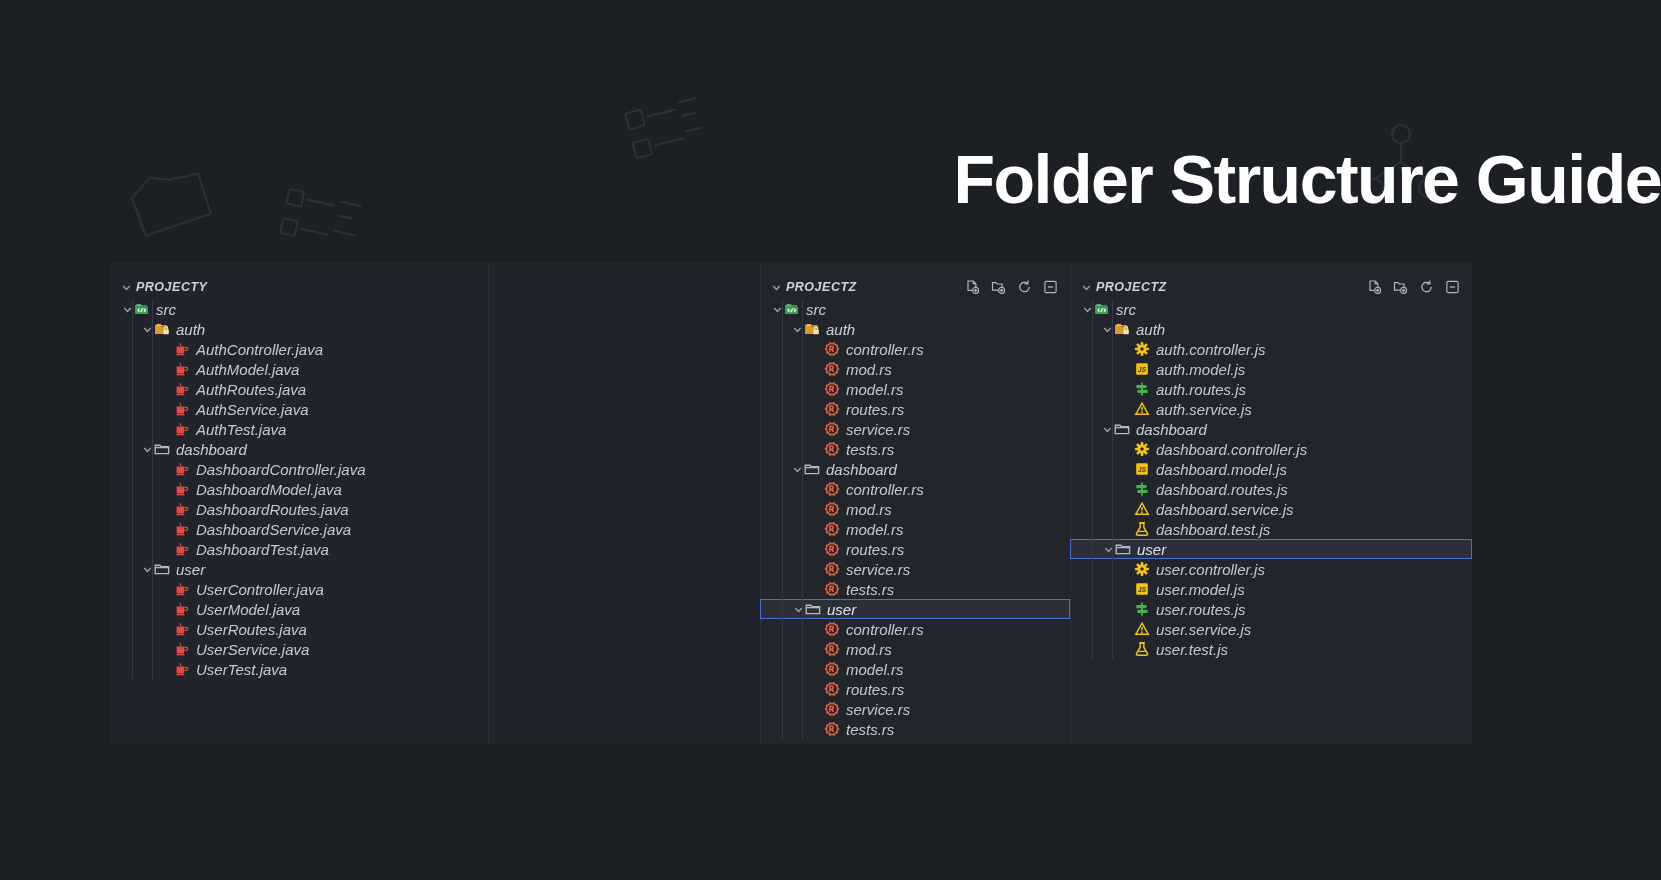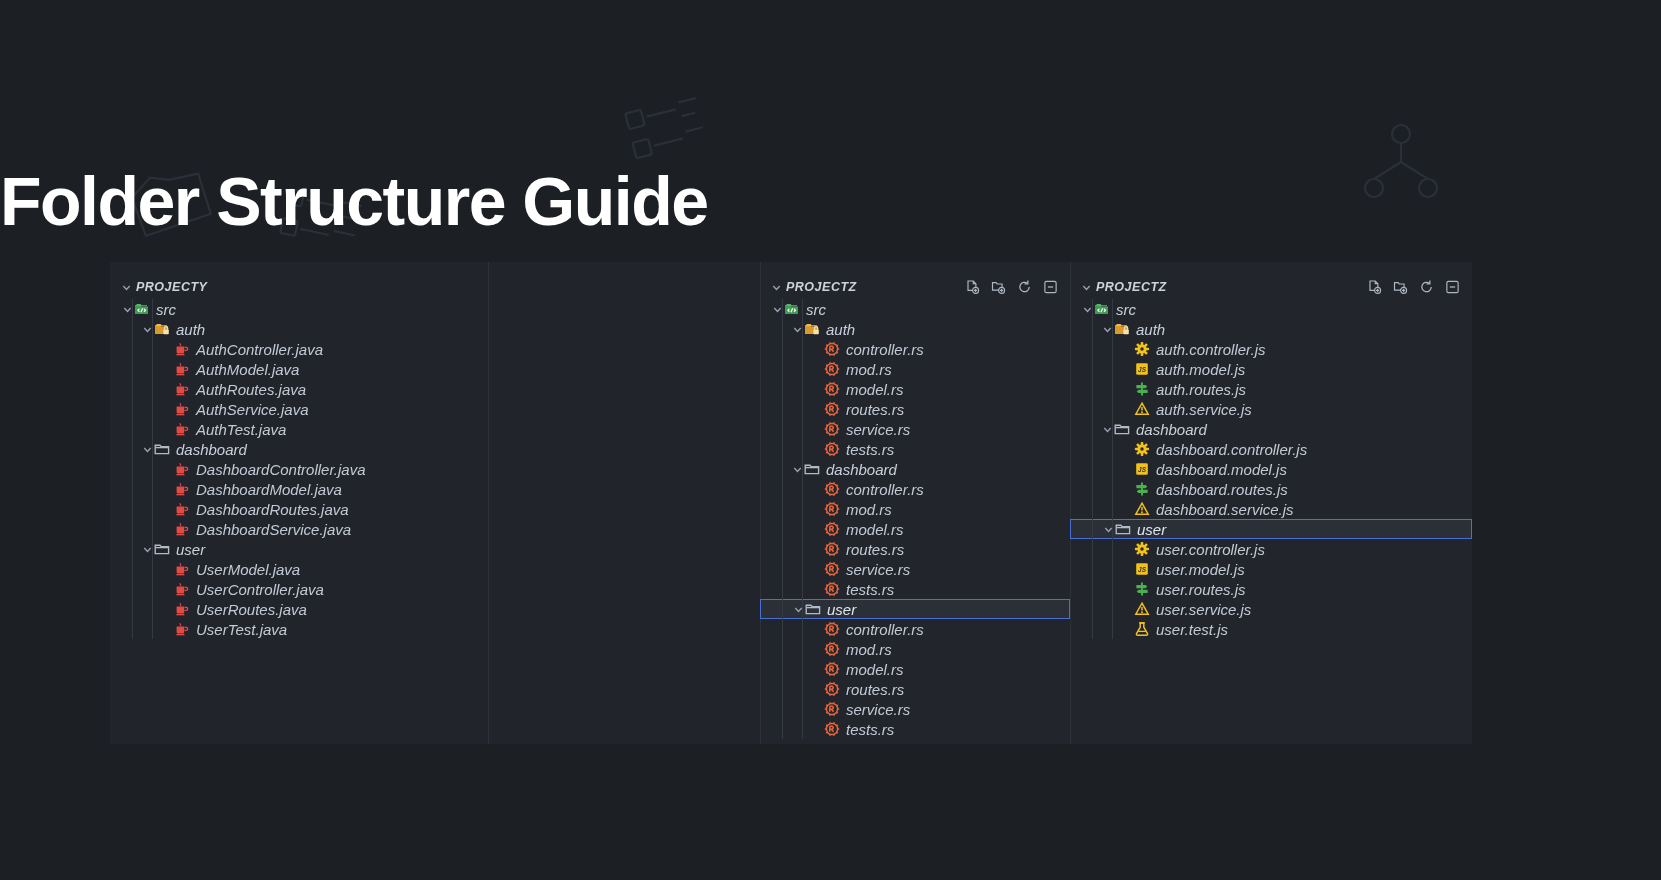--- a/index.html
+++ b/index.html
@@ -26,27 +26,26 @@
     fill: none;
     stroke-width: 2.2;
   }
 
   
   .title {
     position: absolute;
     top: 140px;
     left: 0;
     width: 100%;
-    text-align: left;
+    text-align: right;
     color: #ffffff;
     font-size: 68px;
     font-weight: bold;
     letter-spacing: -1.5px;
     z-index: 3;
-    margin-top: 22px;
   }
 
   
   .stage {
     position: absolute;
     left: 110px;
     top: 262px;
     width: 1362px;
     height: 482px;
     display: flex;
@@ -400,20 +399,33 @@
           <span class="icon">
             <svg width="16" height="16" viewBox="0 0 16 16">
               <path d="M2.6 5.4 L10.2 5.4 L10.2 11.0 A1.6 1.6 0 0 1 8.6 12.6 L4.2 12.6 A1.6 1.6 0 0 1 2.6 11.0 Z" fill="#e14b45"></path>
               <path d="M10.6 6.4 L12.2 6.4 A1.5 1.5 0 0 1 12.2 9.4 L10.6 9.4" fill="none" stroke="#e14b45" stroke-width="1.3"></path>
               <path d="M2.4 13.6 L10.4 13.6" fill="none" stroke="#e14b45" stroke-width="1.4"></path>
               <path d="M6.4 2.2 C5.2 3.2 7.6 3.6 6.4 4.8" fill="none" stroke="#e14b45" stroke-width="1.2"></path>
             </svg>
           </span>
           <span class="label">DashboardService.java</span>
         </div>
+        <div class="row file">
+          <span class="spacer" style="width: 50px; min-width: 50px;"></span>
+          <span class="spacer" style="width: 14px; min-width: 14px;"></span>
+          <span class="icon">
+            <svg width="16" height="16" viewBox="0 0 16 16">
+              <path d="M2.6 5.4 L10.2 5.4 L10.2 11.0 A1.6 1.6 0 0 1 8.6 12.6 L4.2 12.6 A1.6 1.6 0 0 1 2.6 11.0 Z" fill="#e14b45"></path>
+              <path d="M10.6 6.4 L12.2 6.4 A1.5 1.5 0 0 1 12.2 9.4 L10.6 9.4" fill="none" stroke="#e14b45" stroke-width="1.3"></path>
+              <path d="M2.4 13.6 L10.4 13.6" fill="none" stroke="#e14b45" stroke-width="1.4"></path>
+              <path d="M6.4 2.2 C5.2 3.2 7.6 3.6 6.4 4.8" fill="none" stroke="#e14b45" stroke-width="1.2"></path>
+            </svg>
+          </span>
+          <span class="label">DashboardTest.java</span>
+        </div>
         <div class="row folder">
           <span class="spacer" style="width: 30px; min-width: 30px;"></span>
           <span class="caret">
             <svg width="11" height="11" viewBox="0 0 11 11">
               <path d="M2.3 4.0 L5.5 7.4 L8.7 4.0" fill="none" stroke="#9aa3b2" stroke-width="1.35"></path>
             </svg>
           </span>
           <span class="icon">
             <svg width="16" height="16" viewBox="0 0 16 16">
               <path d="M1.2 4.2 L6 4.2 L7.2 5.6 L14.6 5.6 L14.6 12.6 L1.2 12.6 Z" fill="none" stroke="#b3bac6" stroke-width="1.35"></path>
@@ -426,47 +438,60 @@
           <span class="spacer" style="width: 50px; min-width: 50px;"></span>
           <span class="spacer" style="width: 14px; min-width: 14px;"></span>
           <span class="icon">
             <svg width="16" height="16" viewBox="0 0 16 16">
               <path d="M2.6 5.4 L10.2 5.4 L10.2 11.0 A1.6 1.6 0 0 1 8.6 12.6 L4.2 12.6 A1.6 1.6 0 0 1 2.6 11.0 Z" fill="#e14b45"></path>
               <path d="M10.6 6.4 L12.2 6.4 A1.5 1.5 0 0 1 12.2 9.4 L10.6 9.4" fill="none" stroke="#e14b45" stroke-width="1.3"></path>
               <path d="M2.4 13.6 L10.4 13.6" fill="none" stroke="#e14b45" stroke-width="1.4"></path>
               <path d="M6.4 2.2 C5.2 3.2 7.6 3.6 6.4 4.8" fill="none" stroke="#e14b45" stroke-width="1.2"></path>
             </svg>
           </span>
+          <span class="label">UserController.java</span>
+        </div>
+        <div class="row file">
+          <span class="spacer" style="width: 50px; min-width: 50px;"></span>
+          <span class="spacer" style="width: 14px; min-width: 14px;"></span>
+          <span class="icon">
+            <svg width="16" height="16" viewBox="0 0 16 16">
+              <path d="M2.6 5.4 L10.2 5.4 L10.2 11.0 A1.6 1.6 0 0 1 8.6 12.6 L4.2 12.6 A1.6 1.6 0 0 1 2.6 11.0 Z" fill="#e14b45"></path>
+              <path d="M10.6 6.4 L12.2 6.4 A1.5 1.5 0 0 1 12.2 9.4 L10.6 9.4" fill="none" stroke="#e14b45" stroke-width="1.3"></path>
+              <path d="M2.4 13.6 L10.4 13.6" fill="none" stroke="#e14b45" stroke-width="1.4"></path>
+              <path d="M6.4 2.2 C5.2 3.2 7.6 3.6 6.4 4.8" fill="none" stroke="#e14b45" stroke-width="1.2"></path>
+            </svg>
+          </span>
           <span class="label">UserModel.java</span>
         </div>
         <div class="row file">
           <span class="spacer" style="width: 50px; min-width: 50px;"></span>
           <span class="spacer" style="width: 14px; min-width: 14px;"></span>
           <span class="icon">
             <svg width="16" height="16" viewBox="0 0 16 16">
               <path d="M2.6 5.4 L10.2 5.4 L10.2 11.0 A1.6 1.6 0 0 1 8.6 12.6 L4.2 12.6 A1.6 1.6 0 0 1 2.6 11.0 Z" fill="#e14b45"></path>
               <path d="M10.6 6.4 L12.2 6.4 A1.5 1.5 0 0 1 12.2 9.4 L10.6 9.4" fill="none" stroke="#e14b45" stroke-width="1.3"></path>
               <path d="M2.4 13.6 L10.4 13.6" fill="none" stroke="#e14b45" stroke-width="1.4"></path>
               <path d="M6.4 2.2 C5.2 3.2 7.6 3.6 6.4 4.8" fill="none" stroke="#e14b45" stroke-width="1.2"></path>
             </svg>
           </span>
-          <span class="label">UserController.java</span>
-        </div>
-        <div class="row file">
-          <span class="spacer" style="width: 50px; min-width: 50px;"></span>
-          <span class="spacer" style="width: 14px; min-width: 14px;"></span>
-          <span class="icon">
-            <svg width="16" height="16" viewBox="0 0 16 16">
-              <path d="M2.6 5.4 L10.2 5.4 L10.2 11.0 A1.6 1.6 0 0 1 8.6 12.6 L4.2 12.6 A1.6 1.6 0 0 1 2.6 11.0 Z" fill="#e14b45"></path>
-              <path d="M10.6 6.4 L12.2 6.4 A1.5 1.5 0 0 1 12.2 9.4 L10.6 9.4" fill="none" stroke="#e14b45" stroke-width="1.3"></path>
-              <path d="M2.4 13.6 L10.4 13.6" fill="none" stroke="#e14b45" stroke-width="1.4"></path>
-              <path d="M6.4 2.2 C5.2 3.2 7.6 3.6 6.4 4.8" fill="none" stroke="#e14b45" stroke-width="1.2"></path>
-            </svg>
-          </span>
           <span class="label">UserRoutes.java</span>
+        </div>
+        <div class="row file">
+          <span class="spacer" style="width: 50px; min-width: 50px;"></span>
+          <span class="spacer" style="width: 14px; min-width: 14px;"></span>
+          <span class="icon">
+            <svg width="16" height="16" viewBox="0 0 16 16">
+              <path d="M2.6 5.4 L10.2 5.4 L10.2 11.0 A1.6 1.6 0 0 1 8.6 12.6 L4.2 12.6 A1.6 1.6 0 0 1 2.6 11.0 Z" fill="#e14b45"></path>
+              <path d="M10.6 6.4 L12.2 6.4 A1.5 1.5 0 0 1 12.2 9.4 L10.6 9.4" fill="none" stroke="#e14b45" stroke-width="1.3"></path>
+              <path d="M2.4 13.6 L10.4 13.6" fill="none" stroke="#e14b45" stroke-width="1.4"></path>
+              <path d="M6.4 2.2 C5.2 3.2 7.6 3.6 6.4 4.8" fill="none" stroke="#e14b45" stroke-width="1.2"></path>
+            </svg>
+          </span>
+          <span class="label">UserService.java</span>
         </div>
         <div class="row file">
           <span class="spacer" style="width: 50px; min-width: 50px;"></span>
           <span class="spacer" style="width: 14px; min-width: 14px;"></span>
           <span class="icon">
             <svg width="16" height="16" viewBox="0 0 16 16">
               <path d="M2.6 5.4 L10.2 5.4 L10.2 11.0 A1.6 1.6 0 0 1 8.6 12.6 L4.2 12.6 A1.6 1.6 0 0 1 2.6 11.0 Z" fill="#e14b45"></path>
               <path d="M10.6 6.4 L12.2 6.4 A1.5 1.5 0 0 1 12.2 9.4 L10.6 9.4" fill="none" stroke="#e14b45" stroke-width="1.3"></path>
               <path d="M2.4 13.6 L10.4 13.6" fill="none" stroke="#e14b45" stroke-width="1.4"></path>
               <path d="M6.4 2.2 C5.2 3.2 7.6 3.6 6.4 4.8" fill="none" stroke="#e14b45" stroke-width="1.2"></path>
@@ -1199,20 +1224,32 @@
           <span class="spacer" style="width: 14px; min-width: 14px;"></span>
           <span class="icon">
             <svg width="16" height="16" viewBox="0 0 16 16">
               <path d="M8 2.2 L14.2 13.2 L1.8 13.2 Z" fill="none" stroke="#f2c21a" stroke-width="1.5"></path>
               <path d="M8 6.0 L8 9.4" fill="none" stroke="#f2c21a" stroke-width="1.5"></path>
               <circle cx="8" cy="11.3" r="0.95" fill="#f2c21a"></circle>
             </svg>
           </span>
           <span class="label">dashboard.service.js</span>
         </div>
+        <div class="row file">
+          <span class="spacer" style="width: 50px; min-width: 50px;"></span>
+          <span class="spacer" style="width: 14px; min-width: 14px;"></span>
+          <span class="icon">
+            <svg width="16" height="16" viewBox="0 0 16 16">
+              <path d="M6.2 1.9 L6.2 6.2 L2.5 12.6 A1.1 1.1 0 0 0 3.5 14.2 L12.5 14.2 A1.1 1.1 0 0 0 13.5 12.6 L9.8 6.2 L9.8 1.9 Z" fill="none" stroke="#f2c21a" stroke-width="1.45"></path>
+              <path d="M5.2 1.9 L10.8 1.9" fill="none" stroke="#f2c21a" stroke-width="1.45"></path>
+              <path d="M4.3 10.4 L11.7 10.4" fill="none" stroke="#f2c21a" stroke-width="1.3"></path>
+            </svg>
+          </span>
+          <span class="label">dashboard.test.js</span>
+        </div>
         <div class="row folder selected">
           <span class="spacer" style="width: 30px; min-width: 30px;"></span>
           <span class="caret">
             <svg width="11" height="11" viewBox="0 0 11 11">
               <path d="M2.3 4.0 L5.5 7.4 L8.7 4.0" fill="none" stroke="#9aa3b2" stroke-width="1.35"></path>
             </svg>
           </span>
           <span class="icon">
             <svg width="16" height="16" viewBox="0 0 16 16">
               <path d="M1.2 4.2 L6 4.2 L7.2 5.6 L14.6 5.6 L14.6 12.6 L1.2 12.6 Z" fill="none" stroke="#b3bac6" stroke-width="1.35"></path>

